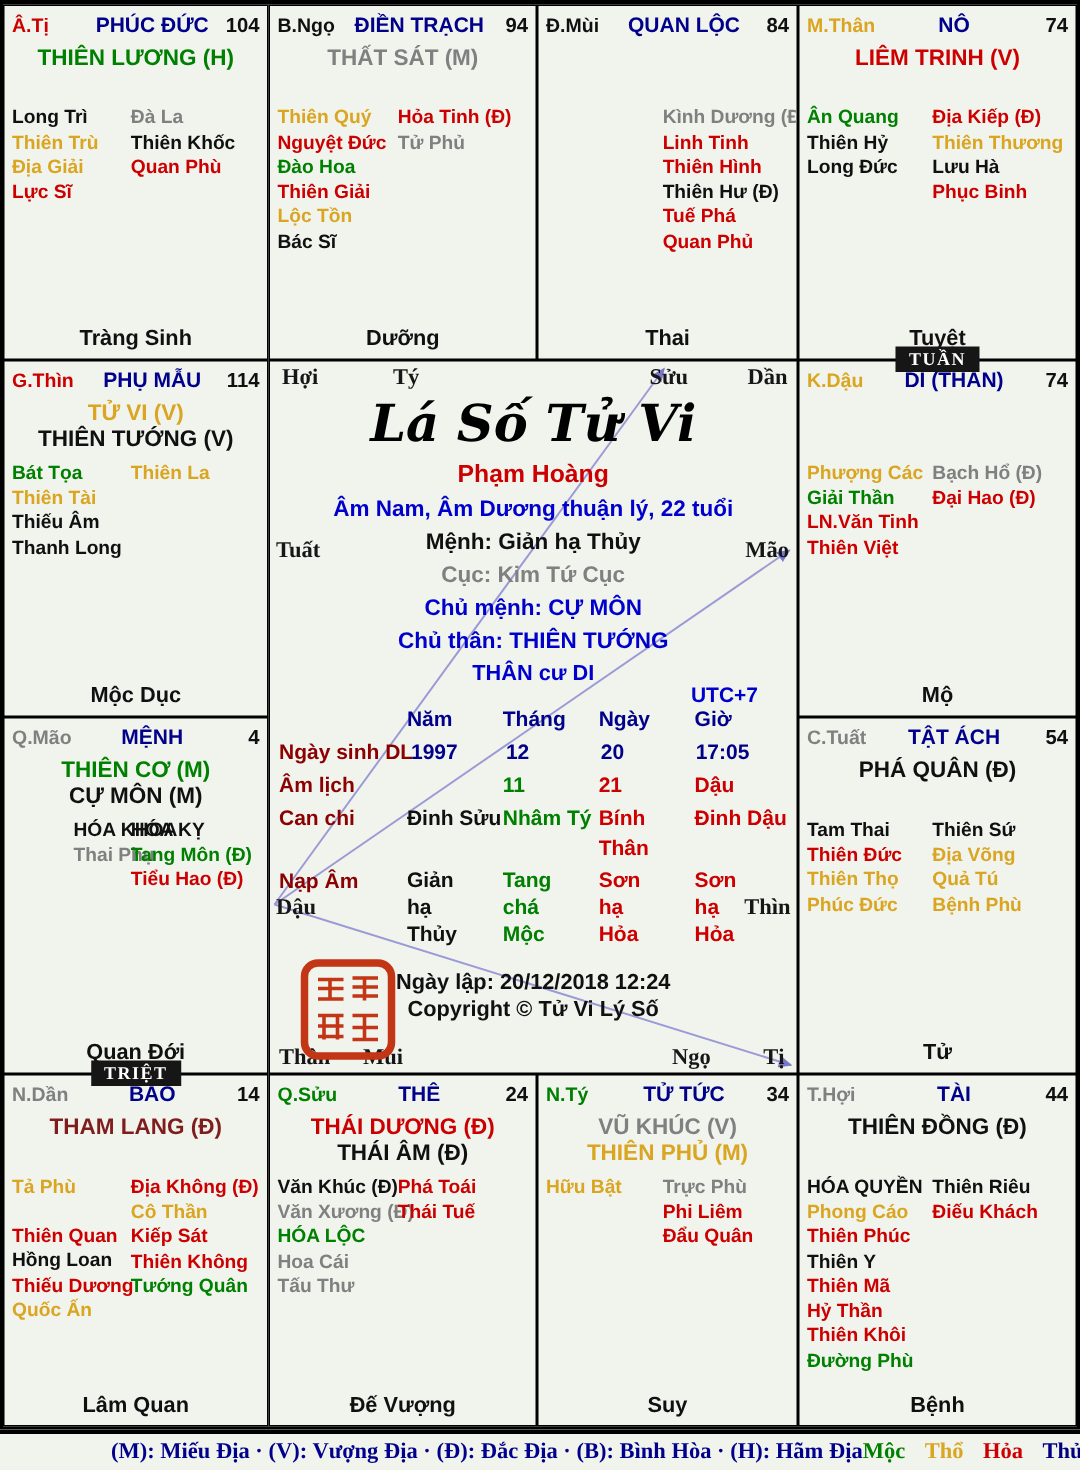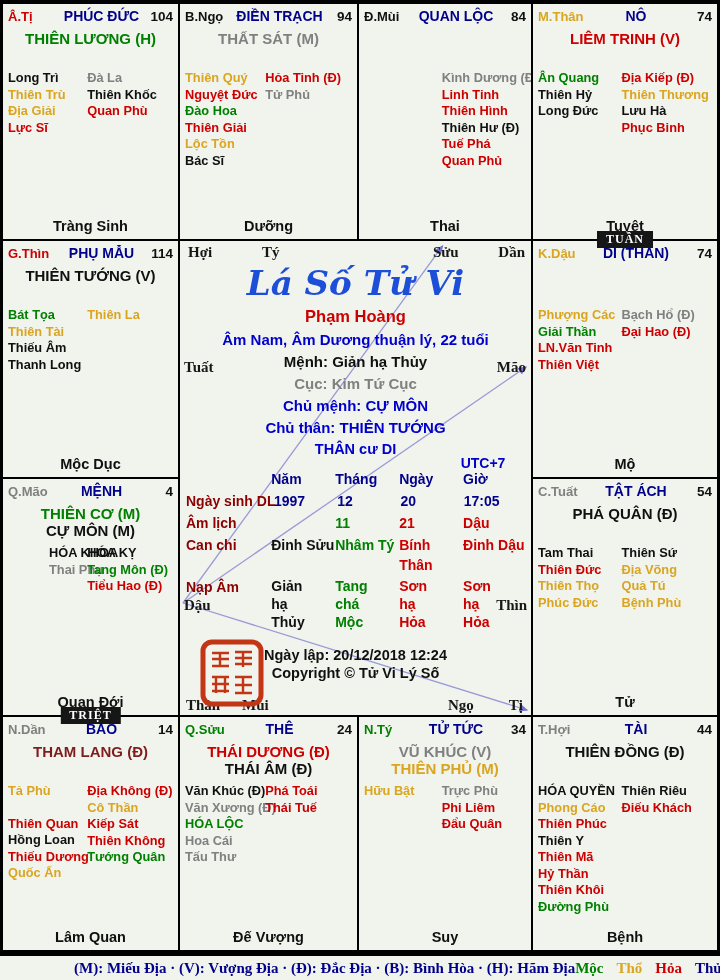--- a/index.html
+++ b/index.html
@@ -21,21 +21,21 @@
   .cols div{white-space:nowrap;}
   .stage{position:absolute;bottom:5px;left:0;right:0;text-align:center;
          font-weight:bold;font-size:14.5px;color:#101010;}
   .badge{position:absolute;bottom:-9px;left:50%;transform:translateX(-50%);
          background:#161616;color:#fff;font-family:"Liberation Serif",serif;
          font-weight:bold;font-size:12px;line-height:15px;padding:1px 9px;
          letter-spacing:1px;z-index:10;white-space:nowrap;}
   
   .center{grid-column:2/4;grid-row:2/4;position:relative;border:1px solid #000;overflow:hidden;}
   .cline{position:absolute;left:0;right:0;text-align:center;font-weight:bold;white-space:nowrap;}
-  .title{top:22px;font-family:"DejaVu Serif",serif;font-style:italic;font-size:34px;color:#1d4ed8;}
+  .title{top:22px;font-family:"DejaVu Serif",serif;font-style:italic;font-size:34px;color:#000000;}
   .name{top:66px;font-size:16.5px;color:#CC0000;}
   .subtitle{top:90px;font-size:15px;color:#0000CC;}
   .menh{top:112px;font-size:15px;color:#101010;}
   .cuc{top:134px;font-size:15px;color:#808080;}
   .chumenh{top:156px;font-size:15px;color:#0000CC;}
   .chuthan{top:178px;font-size:15px;color:#0000CC;}
   .thancu{top:200px;font-size:14.5px;color:#0000CC;}
   .utc{position:absolute;top:214px;right:13px;width:70px;text-align:center;
        font-weight:bold;font-size:14px;color:#0000CC;}
   .created{top:406px;font-size:14.5px;color:#101010;}
@@ -162,20 +162,21 @@
       <div class="stage">Tuyệt</div>
       <div class="badge">TUẦN</div>
     </div>
   <div class="cell" style="grid-area:2/1">
       <div class="cell-head">
         <div class="corner" style="color: rgb(204, 0, 0);">G.Thìn</div>
         <div class="house">PHỤ MẪU</div>
         <div class="num">114</div>
       </div>
       <div class="mains">
+        <div style="color: rgb(218, 165, 32);">TỬ VI (V)</div>
         <div style="color: rgb(16, 16, 16);">THIÊN TƯỚNG (V)</div>
       </div>
       <div class="cols">
         <div class="col-l">
           <div style="color: rgb(0, 128, 0);">Bát Tọa</div>
           <div style="color: rgb(218, 165, 32);">Thiên Tài</div>
           <div style="color: rgb(16, 16, 16);">Thiếu Âm</div>
           <div style="color: rgb(16, 16, 16);">Thanh Long</div>
         </div>
         <div class="col-r">

